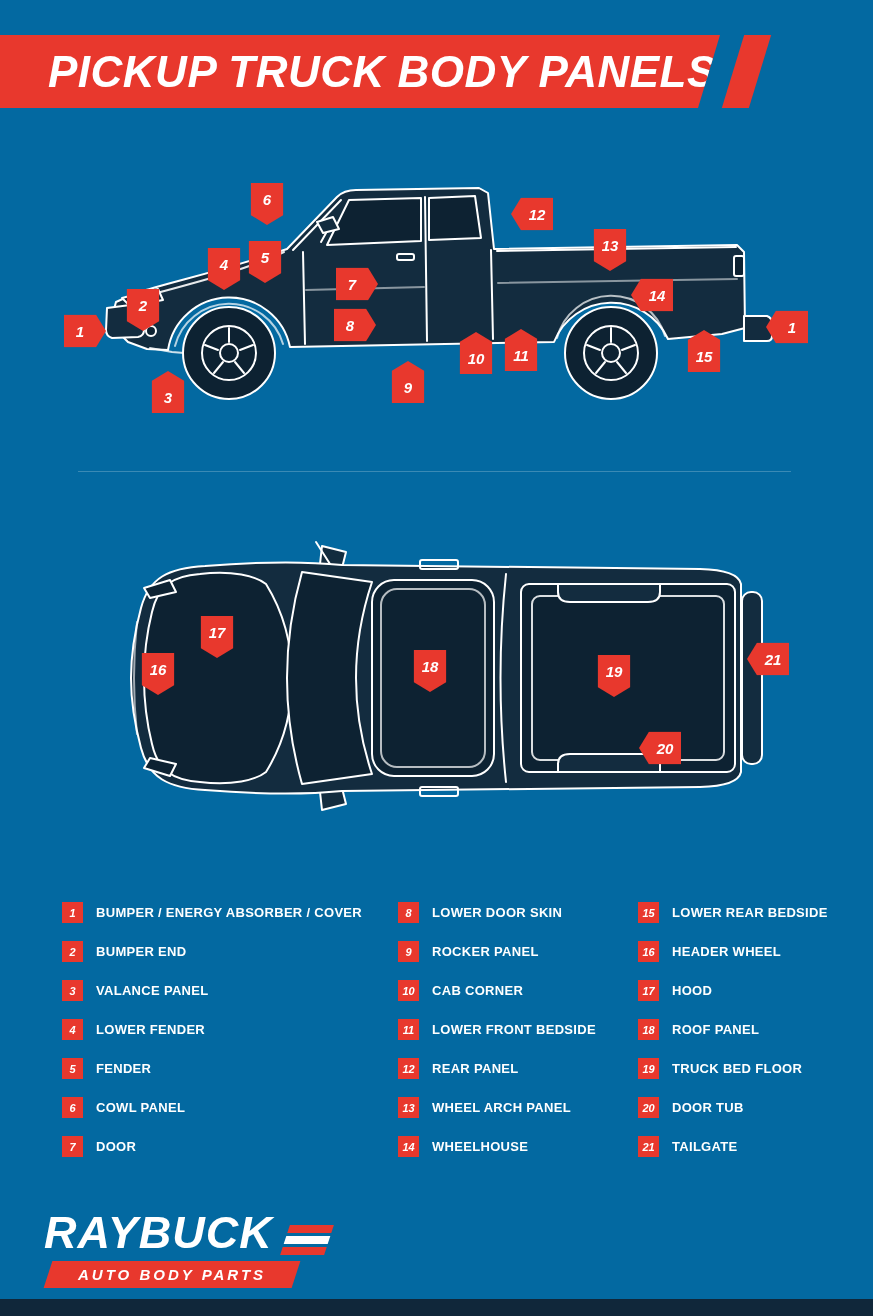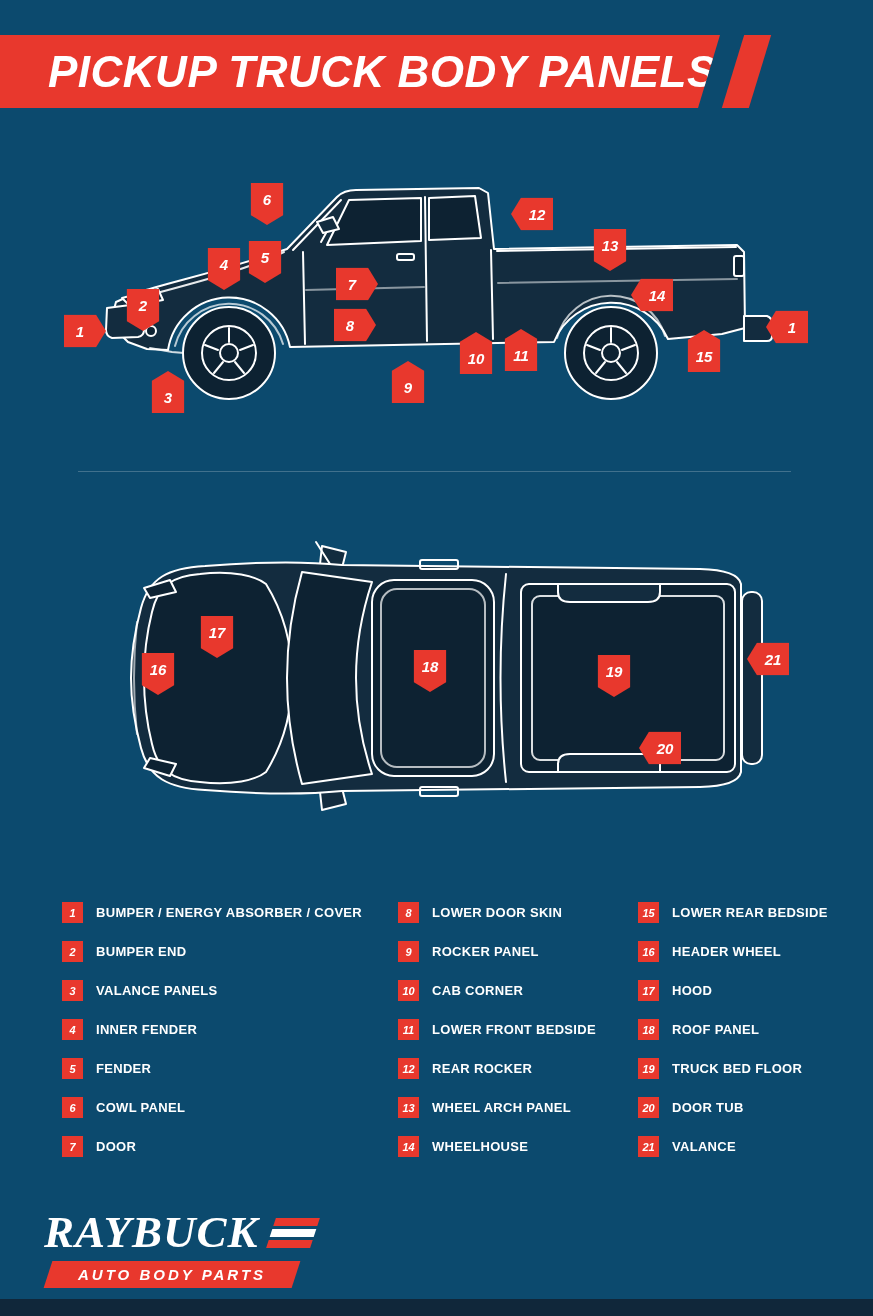--- a/index.html
+++ b/index.html
@@ -1,18 +1,18 @@
 <!DOCTYPE html>
 <html><head>
 <meta charset="utf-8">
 <style>
   html,body{margin:0;padding:0;background:#0e2233;}
   .page{
     position:relative;width:873px;height:1316px;margin:0 auto;
-    background:#0c4a6e;overflow:hidden;
+    background:#0369a1;overflow:hidden;
     font-family:"Liberation Sans",sans-serif;
   }
   
   .banner{
     position:absolute;left:0;top:35px;width:720px;height:73px;
     background:#e8382d;
     clip-path:polygon(0 0,100% 0,calc(100% - 22px) 100%,0 100%);
     display:flex;align-items:center;padding-left:48px;box-sizing:border-box;
   }
   .banner h1{
@@ -53,21 +53,21 @@
     width:21px;height:21px;flex:none;background:#e8382d;color:#fff;
     font-style:italic;font-weight:700;font-size:11px;
     display:flex;align-items:center;justify-content:center;margin-right:13px;
   }
   .legend-label{
     color:#fff;font-weight:700;font-size:13px;
     letter-spacing:.3px;white-space:nowrap;
   }
   
   .footer{position:absolute;left:44px;top:1210px;}
-  .brand-row{display:flex;align-items:center;font-family:Liberation Serif, serif;}
+  .brand-row{display:flex;align-items:flex-end;}
   .brand{
     color:#fff;font-style:italic;font-weight:800;font-size:45px;
     letter-spacing:1px;line-height:1;
   }
   .flag{display:inline-flex;flex-direction:column;gap:3px;margin-left:12px;transform:skewX(-18deg);}
   .flag span{display:block;width:44px;height:8px;}
   .flag .s1{background:#e8382d;}
   .flag .s2{background:#ffffff;}
   .flag .s3{background:#e8382d;}
   .tagline{
@@ -257,25 +257,25 @@
       <div class="legend-item">
         <span class="legend-num">1</span>
         <span class="legend-label">BUMPER / ENERGY ABSORBER / COVER</span>
       </div>
       <div class="legend-item">
         <span class="legend-num">2</span>
         <span class="legend-label">BUMPER END</span>
       </div>
       <div class="legend-item">
         <span class="legend-num">3</span>
-        <span class="legend-label">VALANCE PANELS</span>
+        <span class="legend-label">VALANCE PANEL</span>
       </div>
       <div class="legend-item">
         <span class="legend-num">4</span>
-        <span class="legend-label">INNER FENDER</span>
+        <span class="legend-label">LOWER FENDER</span>
       </div>
       <div class="legend-item">
         <span class="legend-num">5</span>
         <span class="legend-label">FENDER</span>
       </div>
       <div class="legend-item">
         <span class="legend-num">6</span>
         <span class="legend-label">COWL PANEL</span>
       </div>
       <div class="legend-item">
@@ -295,21 +295,21 @@
       <div class="legend-item">
         <span class="legend-num">10</span>
         <span class="legend-label">CAB CORNER</span>
       </div>
       <div class="legend-item">
         <span class="legend-num">11</span>
         <span class="legend-label">LOWER FRONT BEDSIDE</span>
       </div>
       <div class="legend-item">
         <span class="legend-num">12</span>
-        <span class="legend-label">REAR ROCKER</span>
+        <span class="legend-label">REAR PANEL</span>
       </div>
       <div class="legend-item">
         <span class="legend-num">13</span>
         <span class="legend-label">WHEEL ARCH PANEL</span>
       </div>
       <div class="legend-item">
         <span class="legend-num">14</span>
         <span class="legend-label">WHEELHOUSE</span>
       </div>
     </div>
@@ -333,21 +333,21 @@
       <div class="legend-item">
         <span class="legend-num">19</span>
         <span class="legend-label">TRUCK BED FLOOR</span>
       </div>
       <div class="legend-item">
         <span class="legend-num">20</span>
         <span class="legend-label">DOOR TUB</span>
       </div>
       <div class="legend-item">
         <span class="legend-num">21</span>
-        <span class="legend-label">VALANCE</span>
+        <span class="legend-label">TAILGATE</span>
       </div>
     </div>
 
   <div class="footer">
     <div class="brand-row">
       <span class="brand">RAYBUCK</span>
       <span class="flag">
         <span class="s1"></span>
           <span class="s2"></span>
           <span class="s3"></span>

